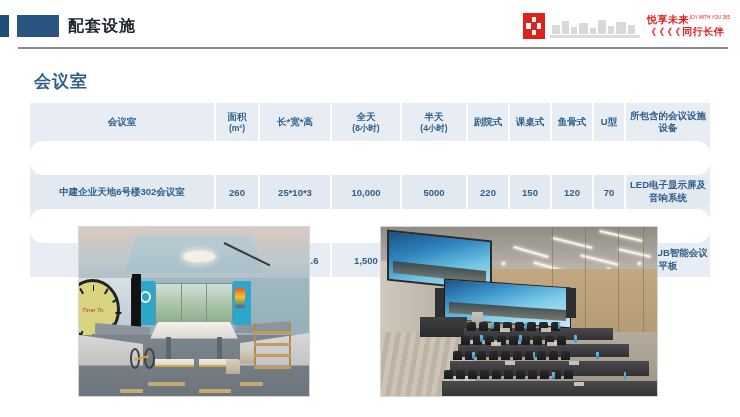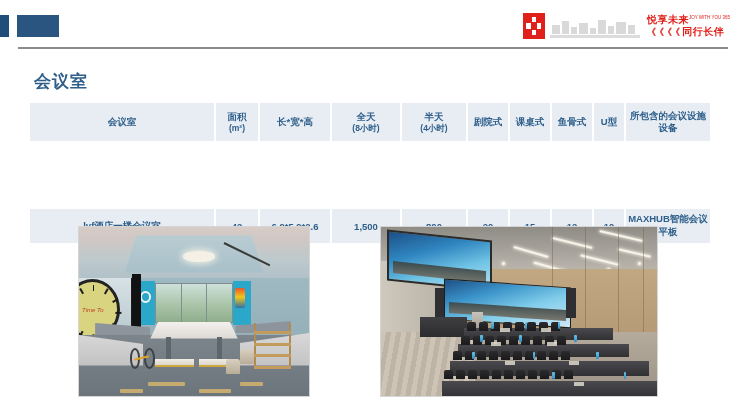--- a/index.html
+++ b/index.html
@@ -147,21 +147,21 @@
     border-bottom: none;
     text-align: center;
     vertical-align: middle;
     color: #2e5f8a;
     font-size: 9.5px;
     padding: 2px 1px;
   }
   table.meeting th:first-child,
   table.meeting td:first-child { border-left: none; }
   table.meeting th:last-child,
-  table.meeting td:last-child { border-right: none; }
+  table.meeting td:last-child { border-right: none; border-radius: 13px; }
 
   table.meeting thead th {
     height: 38px;
     font-weight: bold;
     background: #e8edf4;
     line-height: 1.25;
   }
   table.meeting tbody tr { height: 34px; }
   table.meeting tbody tr.r1 { background: #e3e9f1; }
   table.meeting tbody tr.r2 { background: #e8edf4; }
@@ -422,20 +422,21 @@
   .photo .ph-stage { filter: blur(0.4px); }
 </style>
 </head>
 <body>
 
 <div class="header">
 
   <div class="hdr-bar-small"></div>
   <div class="hdr-bar-large"></div>
 
+  <div class="hdr-title">配套设施</div>
 
   <div class="hdr-divider"></div>
 
   <div class="brand">
 
     <div class="brand-seal">
       <div class="brand-seal-inner">
         <i class="on"></i>
           <i></i>
           <i class="on"></i>
@@ -523,20 +524,32 @@
           <span>U型</span>
         </th>
         <th>
           <span>所包含的会议设施设备</span>
         </th>
       </tr>
     </thead>
     <tbody>
       <tr class="sep-row">
         <td colspan="10"></td>
+      </tr>
+      <tr class="r1">
+        <td>中建企业天地6号楼302会议室</td>
+        <td>260</td>
+        <td>25*10*3</td>
+        <td class="muted">10,000</td>
+        <td>5000</td>
+        <td>220</td>
+        <td>150</td>
+        <td>120</td>
+        <td>70</td>
+        <td>LED电子显示屏及音响系统</td>
       </tr>
       <tr class="sep-row">
         <td colspan="10"></td>
       </tr>
       <tr class="r2">
         <td>lyf酒店一楼会议室</td>
         <td>42</td>
         <td>6.9*5.9*2.6</td>
         <td>1,500</td>
         <td>800</td>

